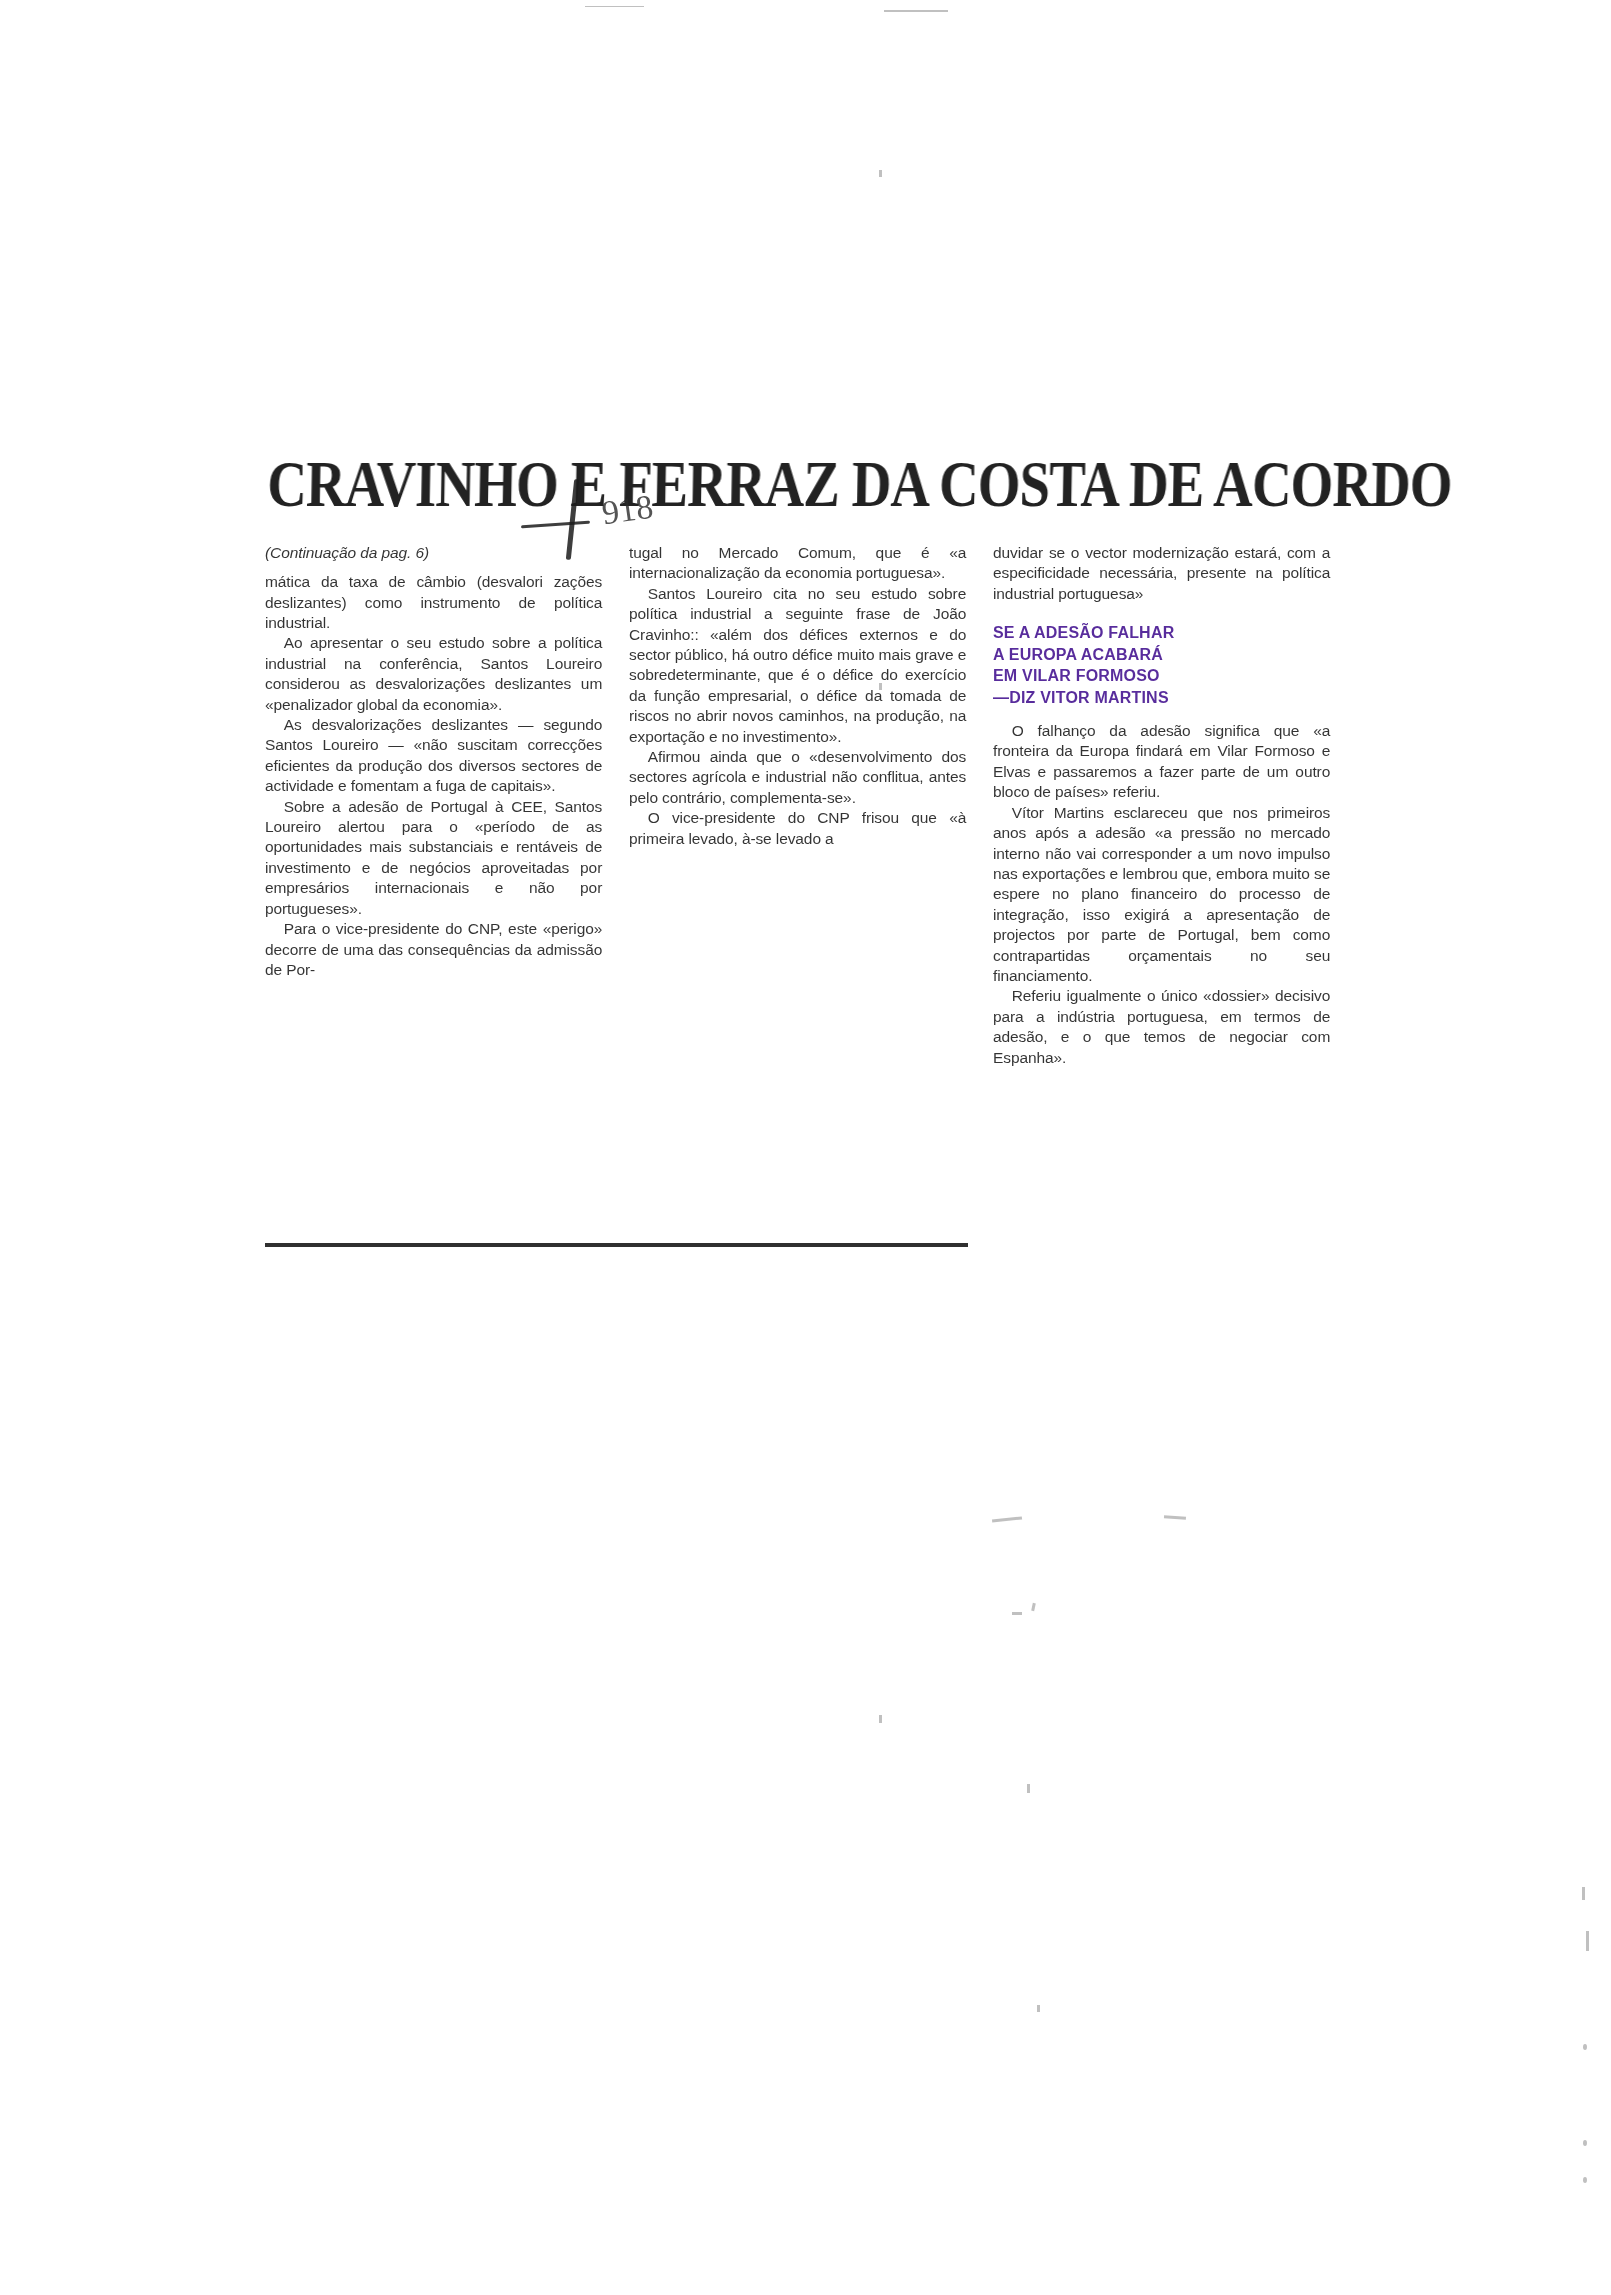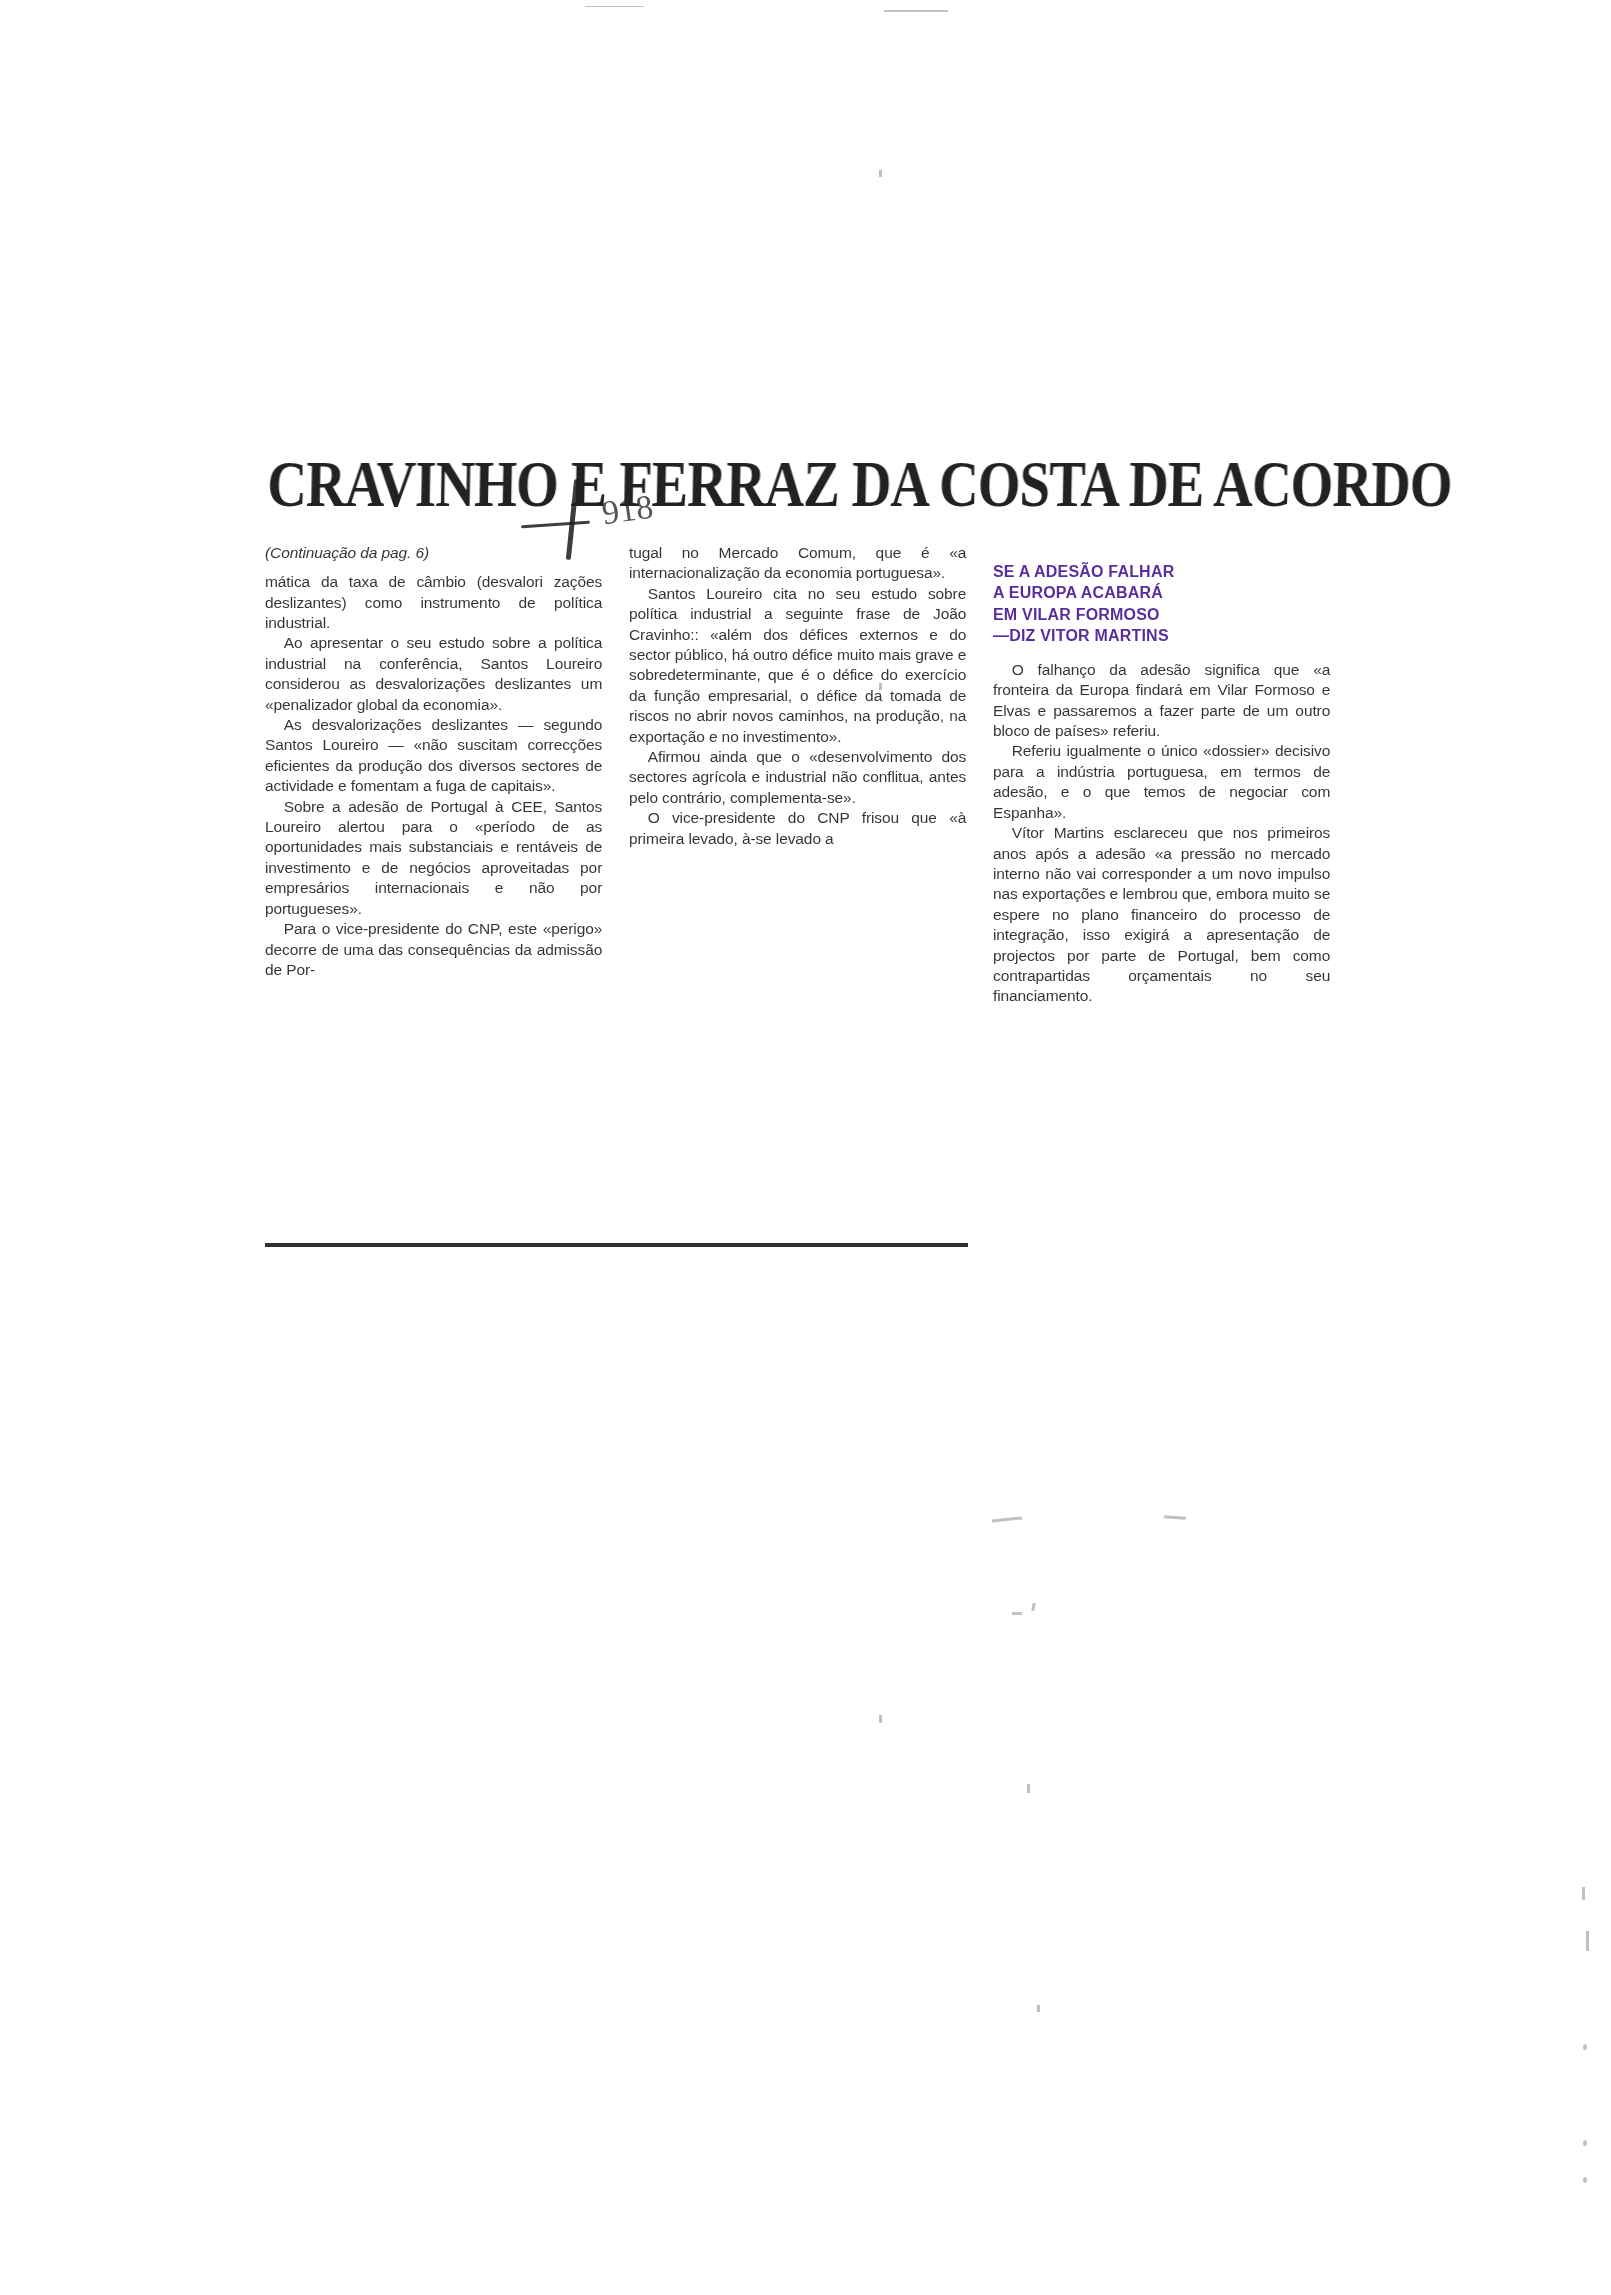--- a/index.html
+++ b/index.html
@@ -175,29 +175,30 @@
     </div>
 
     <div class="col">
       <p>tugal no Mercado Comum, que é «a internacionalização da economia portuguesa».</p>
       <p class="indent">Santos Loureiro cita no seu estudo sobre política industrial a seguinte frase de João Cravinho:: «além dos défices externos e do sector público, há outro défice muito mais grave e sobredeterminante, que é o défice do exercício da função empresarial, o défice da tomada de riscos no abrir novos caminhos, na produção, na exportação e no investimento».</p>
       <p class="indent">Afirmou ainda que o «desenvolvimento dos sectores agrícola e industrial não conflitua, antes pelo contrário, complementa-se».</p>
       <p class="indent">O vice-presidente do CNP frisou que «à primeira levado, à-se levado a</p>
     </div>
 
     <div class="col">
+      <p>duvidar se o vector modernização estará, com a especificidade necessária, presente na política industrial portuguesa»</p>
       <div class="subhead">
         <div>SE A ADESÃO FALHAR</div>
         <div>A EUROPA ACABARÁ</div>
         <div>EM VILAR FORMOSO</div>
         <div>—DIZ VITOR MARTINS</div>
       </div>
       <p class="indent">O falhanço da adesão significa que «a fronteira da Europa findará em Vilar Formoso e Elvas e passaremos a fazer parte de um outro bloco de países» referiu.</p>
+      <p class="indent">Vítor Martins esclareceu que nos primeiros anos após a adesão «a pressão no mercado interno não vai corresponder a um novo impulso nas exportações e lembrou que, embora muito se espere no plano financeiro do processo de integração, isso exigirá a apresentação de projectos por parte de Portugal, bem como contrapartidas orçamentais no seu financiamento.</p>
       <p class="indent">Referiu igualmente o único «dossier» decisivo para a indústria portuguesa, em termos de adesão, e o que temos de negociar com Espanha».</p>
-      <p class="indent">Vítor Martins esclareceu que nos primeiros anos após a adesão «a pressão no mercado interno não vai corresponder a um novo impulso nas exportações e lembrou que, embora muito se espere no plano financeiro do processo de integração, isso exigirá a apresentação de projectos por parte de Portugal, bem como contrapartidas orçamentais no seu financiamento.</p>
     </div>
   </div>
 
   <div class="rule"></div>
 
   <div class="scan-mark stray1"></div>
   <div class="scan-mark stray2"></div>
   <div class="scan-mark stray3"></div>
   <div class="scan-mark stray4"></div>
   <div class="scan-mark stray5"></div>

